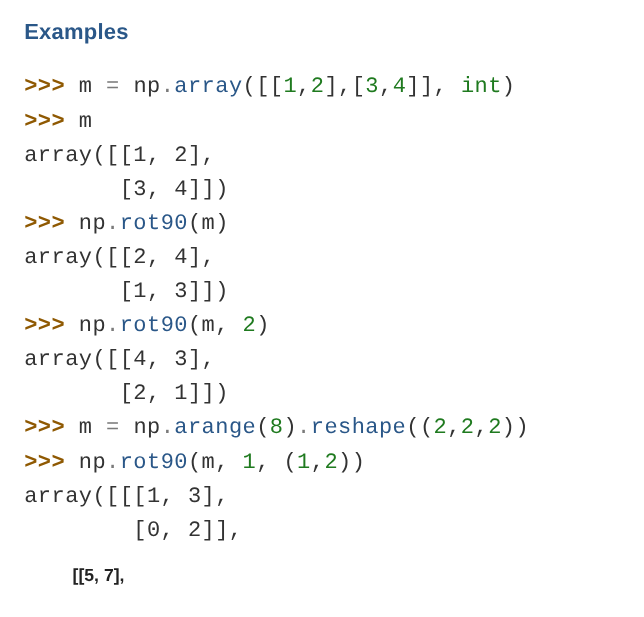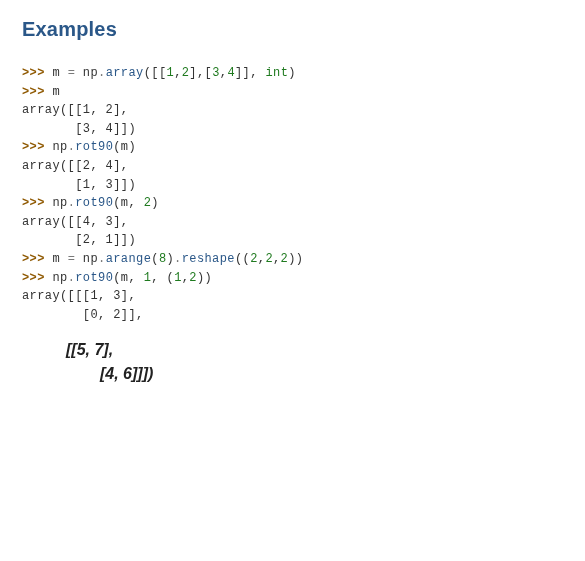--- a/index.html
+++ b/index.html
@@ -13,21 +13,21 @@
   }
   .section-title {
     font-size: 20px;
     font-weight: 700;
     color: #2a5788;
     margin: 0 0 23px 0;
     letter-spacing: 0.2px;
   }
   pre.code {
     font-family: "Consolas", "Menlo", "Courier New", monospace;
-    font-size: 12px;
+    font-size: 20px;
     line-height: 1.55;
     white-space: pre;
     margin: 0 0 14px 0;
     color: #333;
     letter-spacing: 0.4px;
   }
   .tok-prompt { color: #8f5902; font-weight: bold; }
   .tok-id     { color: #333; }
   .tok-op     { color: #7a7a7a; }
   .tok-punc   { color: #333; }
@@ -36,21 +36,20 @@
   .tok-meth   { color: #2a5788; }
   .tok-out    { color: #333; }
   .trail-block {
     font-family: -apple-system, "Segoe UI", Helvetica, Arial, sans-serif;
     font-size: 16px;
     font-weight: 700;
     color: #222;
     line-height: 1.45;
     margin-top: 10px;
     padding-left: 44px;
-    font-style: italic;
   }
   .trail-line2 { padding-left: 34px; display:block; }
 </style>
 </head>
 <body>
 
 <div class="section-title">Examples</div>
 
 <pre class="code"><span class="tok-prompt">&gt;&gt;&gt;</span> <span class="tok-id">m</span> <span class="tok-op">=</span> <span class="tok-id">np</span><span class="tok-op">.</span><span class="tok-meth">array</span><span class="tok-punc">(</span><span class="tok-punc">[</span><span class="tok-punc">[</span><span class="tok-num">1</span><span class="tok-punc">,</span><span class="tok-num">2</span><span class="tok-punc">]</span><span class="tok-punc">,</span><span class="tok-punc">[</span><span class="tok-num">3</span><span class="tok-punc">,</span><span class="tok-num">4</span><span class="tok-punc">]</span><span class="tok-punc">]</span><span class="tok-punc">,</span> <span class="tok-kw">int</span><span class="tok-punc">)</span>
 <span class="tok-prompt">&gt;&gt;&gt;</span> <span class="tok-id">m</span>
@@ -63,14 +62,13 @@
 <span class="tok-out">array([[4, 3],</span>
 <span class="tok-out">       [2, 1]])</span>
 <span class="tok-prompt">&gt;&gt;&gt;</span> <span class="tok-id">m</span> <span class="tok-op">=</span> <span class="tok-id">np</span><span class="tok-op">.</span><span class="tok-meth">arange</span><span class="tok-punc">(</span><span class="tok-num">8</span><span class="tok-punc">)</span><span class="tok-op">.</span><span class="tok-meth">reshape</span><span class="tok-punc">(</span><span class="tok-punc">(</span><span class="tok-num">2</span><span class="tok-punc">,</span><span class="tok-num">2</span><span class="tok-punc">,</span><span class="tok-num">2</span><span class="tok-punc">)</span><span class="tok-punc">)</span>
 <span class="tok-prompt">&gt;&gt;&gt;</span> <span class="tok-id">np</span><span class="tok-op">.</span><span class="tok-meth">rot90</span><span class="tok-punc">(</span><span class="tok-id">m</span><span class="tok-punc">,</span> <span class="tok-num">1</span><span class="tok-punc">,</span> <span class="tok-punc">(</span><span class="tok-num">1</span><span class="tok-punc">,</span><span class="tok-num">2</span><span class="tok-punc">)</span><span class="tok-punc">)</span>
 <span class="tok-out">array([[[1, 3],</span>
 <span class="tok-out">        [0, 2]],</span>
 </pre>
 
 <div class="trail-block">
   <span>[[5, 7],</span><br>
-  <span class="trail-line2"> [4, 6]]])</span>
 </div>
 
 </body></html>

